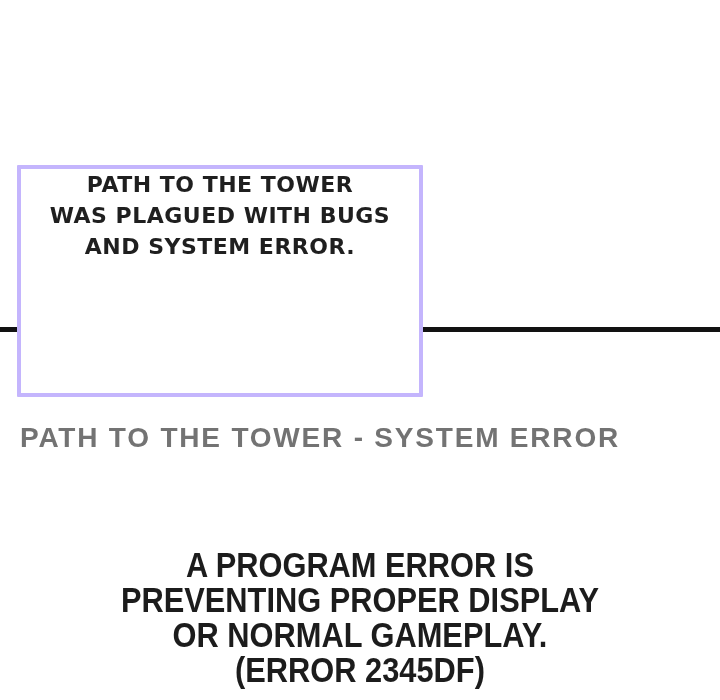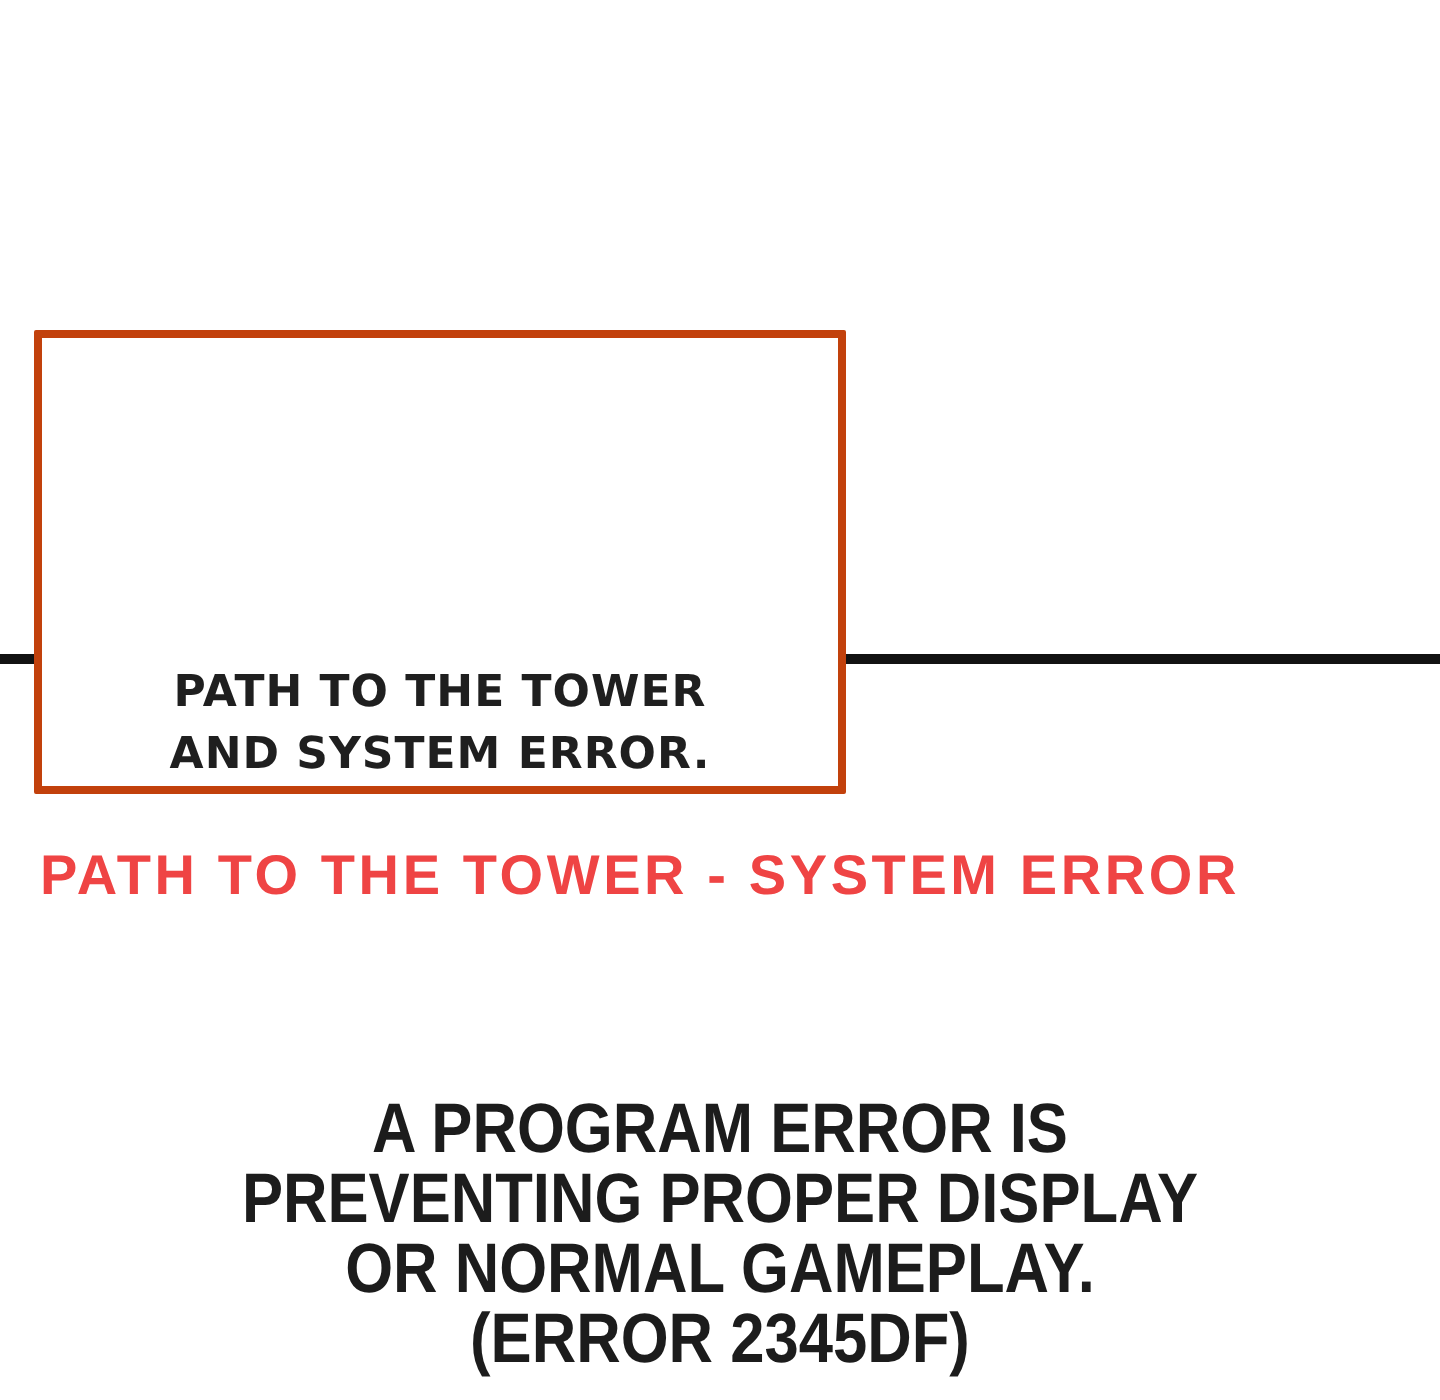--- a/index.html
+++ b/index.html
@@ -23,25 +23,25 @@
     z-index: 1;
   }
   
   .caption-box {
     position: absolute;
     left: 17px;
     top: 165px;
     width: 406px;
     height: 232px;
     background: #ffffff;
-    border: 4px solid #c2410c;
+    border: 4px solid #c4b5fd;
     border-radius: 1px;
     z-index: 2;
     display: flex;
-    align-items: flex-end;
+    align-items: flex-start;
     justify-content: center;
   }
   .caption-text {
     width: 100%;
     text-align: center;
     font-family: "DejaVu Sans", sans-serif;
     font-weight: bold;
     font-size: 22px;
     line-height: 31px;
     letter-spacing: 0.5px;
@@ -51,21 +51,21 @@
   .panel-title {
     position: absolute;
     left: 20px;
     top: 424px;
     font-family: "Liberation Sans", sans-serif;
     font-weight: bold;
     font-size: 28px;
     line-height: 28px;
     letter-spacing: 1.8px;
     white-space: nowrap;
-    color: #ef4444;
+    color: #737373;
   }
   
   .error-message {
     position: absolute;
     left: 0;
     top: 547px;
     width: 720px;
     text-align: center;
     font-family: "Liberation Sans", sans-serif;
     font-weight: bold;
@@ -79,20 +79,21 @@
 </head>
 <body>
 
 <div class="page">
 
   <div class="divider"></div>
 
   <div class="caption-box">
     <div class="caption-text">
       <div>PATH TO THE TOWER</div>
+      <div>WAS PLAGUED WITH BUGS</div>
       <div>AND SYSTEM ERROR.</div>
     </div>
   </div>
 
   <div class="panel-title">PATH TO THE TOWER - SYSTEM ERROR</div>
 
   <div class="error-message">
     <div>A PROGRAM ERROR IS</div>
     <div>PREVENTING PROPER DISPLAY</div>
     <div>OR NORMAL GAMEPLAY.</div>

